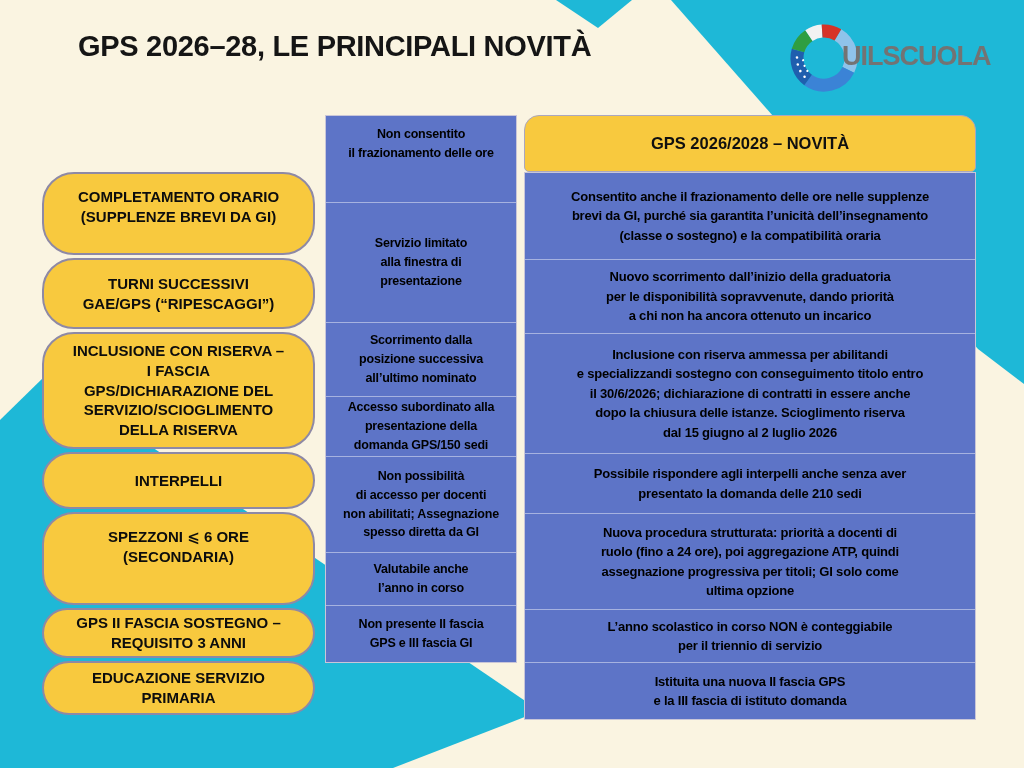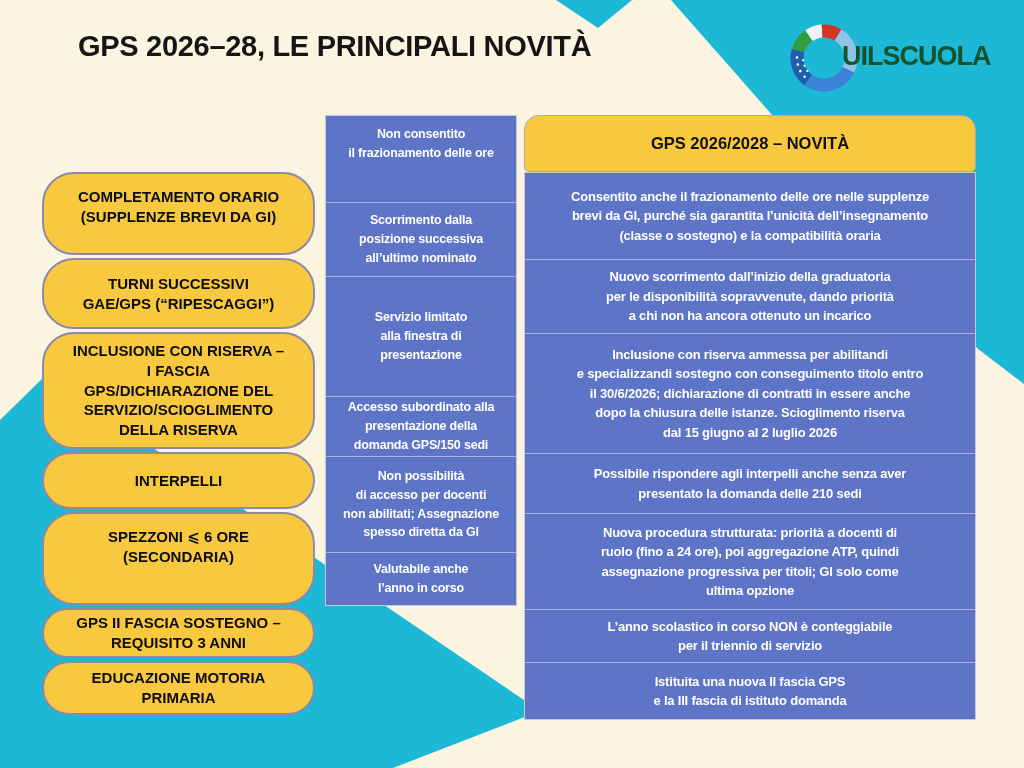--- a/index.html
+++ b/index.html
@@ -9,21 +9,21 @@
     font-family:"Liberation Sans","DejaVu Sans",sans-serif;
   }
   .bg{position:absolute;left:0;top:0;width:1024px;height:768px;}
   .title{
     position:absolute;left:78px;top:30px;margin:0;
     font-size:29px;font-weight:800;letter-spacing:-0.3px;color:#151515;
   }
   .logo{position:absolute;left:786px;top:14px;display:flex;align-items:center;}
   .logo-text{
     margin-left:-24px;font-weight:bold;font-size:27px;letter-spacing:-1px;
-    color:#14532d;
+    color:#737373;
   }
   
   .labels{position:absolute;left:42px;top:172px;width:273px;}
   .label-box{
     box-sizing:border-box;width:273px;margin-bottom:3px;
     background:#f8c93e;border:2px solid #8e89a5;border-radius:32px;
     display:flex;align-items:center;justify-content:center;text-align:center;
     font-weight:bold;font-size:15px;line-height:1.32;color:#0d0d0d;
     white-space:pre-line;padding:4px 10px;overflow:hidden;
   }
@@ -38,21 +38,21 @@
   .col-header{
     box-sizing:border-box;height:57px;
     background:#f8c93e;border:1px solid #aaa7bf;border-radius:15px 15px 5px 5px;
     display:flex;align-items:center;justify-content:center;text-align:center;
     font-weight:bold;font-size:16.5px;line-height:1.25;color:#101010;
     white-space:pre-line;
   }
   .cells{box-sizing:border-box;border:1px solid #c9c6d8;background:#5d74c7;}
   .cell{
     box-sizing:border-box;display:flex;align-items:center;justify-content:center;
-    text-align:center;color:#ffffff;font-weight:bold;white-space:pre-line;
+    text-align:center;color:#000000;font-weight:bold;white-space:pre-line;
     padding:3px 7px;letter-spacing:-0.2px;overflow:hidden;
   }
   .cell + .cell{border-top:1px solid rgba(255,255,255,0.45);}
   .panel-old .cell{font-size:12.5px;line-height:1.5;}
   .panel-new .cell{font-size:13px;line-height:1.5;}
   .panel-old .cell:nth-child(1){align-items:flex-start;padding-top:9px;}
   .ch1{height:86px}.ch2{height:74px}.ch3{height:120px}.ch4{height:60px}
   .ch5{height:96px}.ch6{height:53px}.ch7{height:57px}
 </style>
 </head>
@@ -99,43 +99,45 @@
     <div class="label-box lh3">INCLUSIONE CON RISERVA –
 I FASCIA
 GPS/DICHIARAZIONE DEL
 SERVIZIO/SCIOGLIMENTO
 DELLA RISERVA</div>
     <div class="label-box lh4">INTERPELLI</div>
     <div class="label-box lh5">SPEZZONI ⩽ 6 ORE
 (SECONDARIA)</div>
     <div class="label-box lh6">GPS II FASCIA SOSTEGNO –
 REQUISITO 3 ANNI</div>
-    <div class="label-box lh7">EDUCAZIONE MOTORIA
+    <div class="label-box lh7">EDUCAZIONE SERVIZIO
 PRIMARIA</div>
   </div>
 
   <div class="panel panel-old">
     <div class="cells">
       <div class="cell ch1">Non consentito
 il frazionamento delle ore</div>
+      <div class="cell ch3">Servizio limitato
+alla finestra di
+presentazione</div>
       <div class="cell ch2">Scorrimento dalla
 posizione successiva
 all’ultimo nominato</div>
-      <div class="cell ch3">Servizio limitato
-alla finestra di
-presentazione</div>
       <div class="cell ch4">Accesso subordinato alla
 presentazione della
 domanda GPS/150 sedi</div>
       <div class="cell ch5">Non possibilità
 di accesso per docenti
 non abilitati; Assegnazione
 spesso diretta da GI</div>
       <div class="cell ch6">Valutabile anche
 l’anno in corso</div>
+      <div class="cell ch7">Non presente II fascia
+GPS e III fascia GI</div>
     </div>
   </div>
 
   <div class="panel panel-new">
     <div class="col-header">GPS 2026/2028 – NOVITÀ</div>
     <div class="cells">
       <div class="cell ch1">Consentito anche il frazionamento delle ore nelle supplenze
 brevi da GI, purché sia garantita l’unicità dell’insegnamento
 (classe o sostegno) e la compatibilità oraria</div>
       <div class="cell ch2">Nuovo scorrimento dall’inizio della graduatoria

